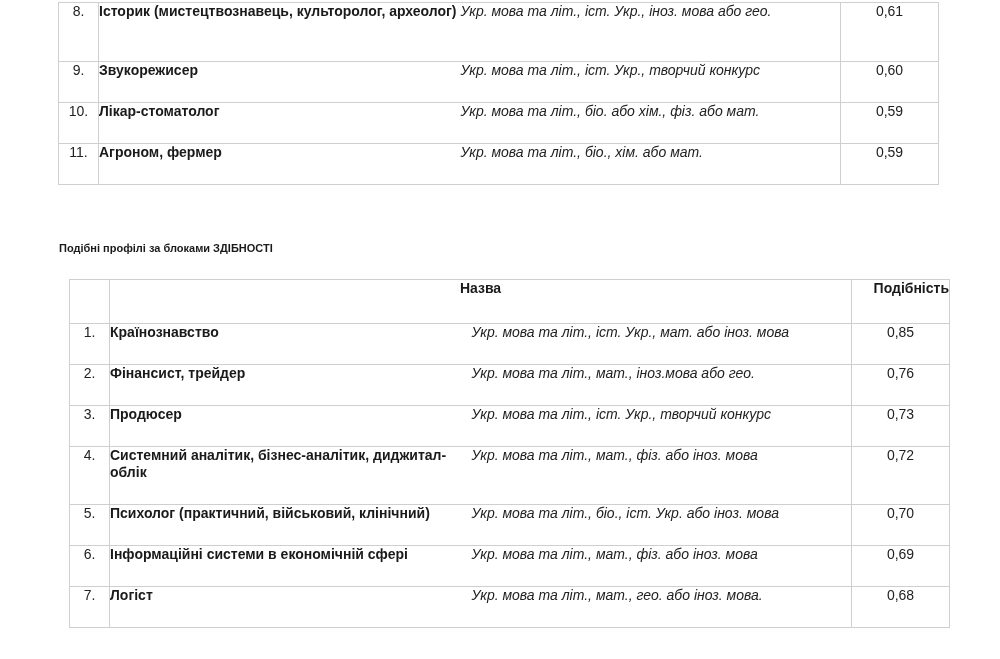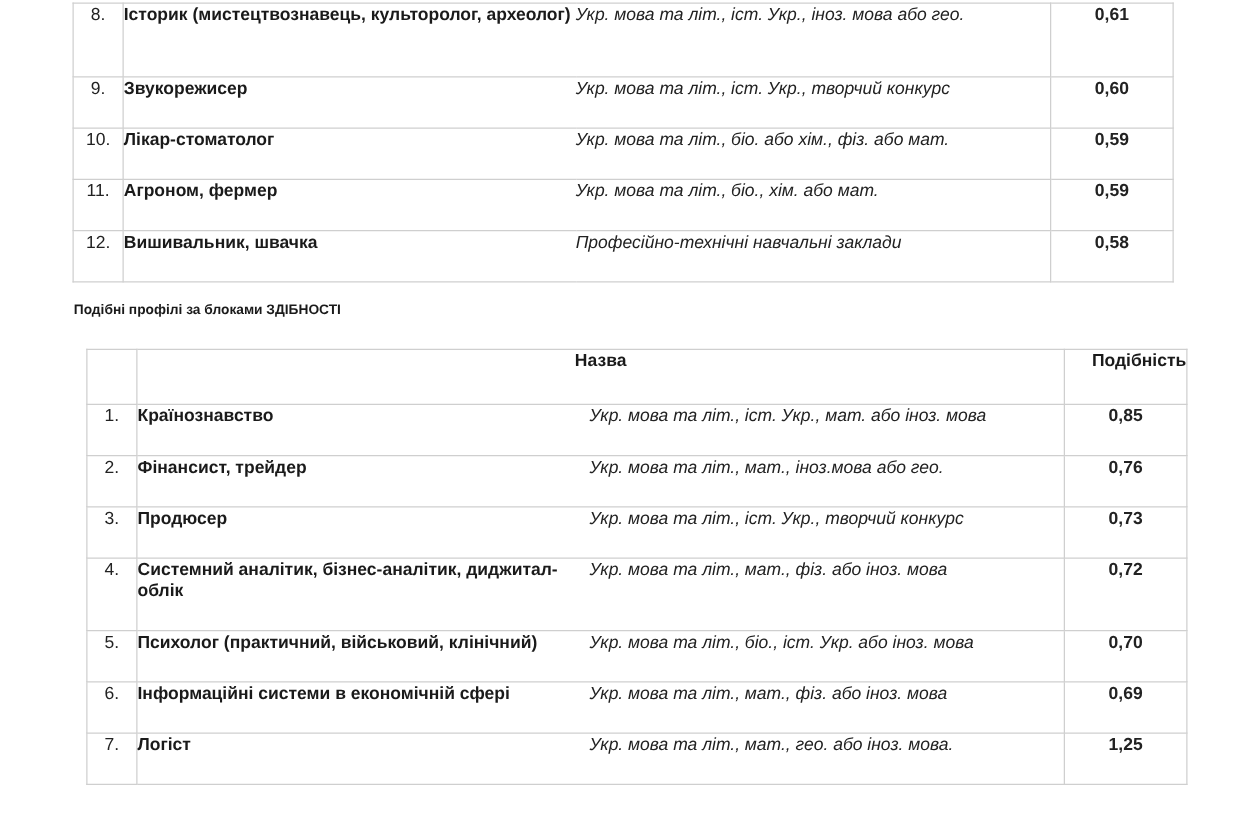--- a/index.html
+++ b/index.html
@@ -15,21 +15,21 @@
     border: 1px solid #cfcfcf; padding: 0; vertical-align: top;
     font-size: 14px; line-height: 17px;
   }
   col.c-num { width: 40px; }
   col.c-name { width: 362px; }
   col.c-subj { width: 380px; }
   col.c-val { width: 98px; }
   td.num { text-align: center; padding-top: 9px; font-size: 14px; color: #222; }
   td.name { border-right: none !important; padding: 9px 6px 0 12px; font-weight: bold; color: #1a1a1a; }
   td.subj { border-left: none !important; font-style: italic; color: #222; padding: 0 4px 0 10px; vertical-align: middle; }
-  td.val { text-align: center; padding-top: 9px; color: #222; font-weight: bold; }
+  td.val { text-align: center; padding-top: 9px; color: #222; }
   th.hdr-name { font-weight: bold; text-align: center; vertical-align: middle; font-size: 14px; }
   th.hdr-val { font-weight: bold; text-align: right; vertical-align: middle; font-size: 14px; }
   #t1 { top: 2px; border-top: 1px solid #cfcfcf; }
   #t1 tr.r-tall { height: 59px; }
   #t1 tr.r { height: 41px; }
   #t2 { top: 279px; margin-left: 11px; }
   #t2 tr.r-head { height: 44px; }
   #t2 tr.r { height: 41px; }
   #t2 tr.r-tall { height: 58px; }
   .section-heading {
@@ -64,26 +64,20 @@
       <td class="num">10.</td>
       <td class="name">Лікар-стоматолог</td>
       <td class="subj">Укр. мова та літ., біо. або хім., фіз. або мат.</td>
       <td class="val">0,59</td>
     </tr>
     <tr class="r">
       <td class="num">11.</td>
       <td class="name">Агроном, фермер</td>
       <td class="subj">Укр. мова та літ., біо., хім. або мат.</td>
       <td class="val">0,59</td>
-    </tr>
-    <tr class="r">
-      <td class="num">12.</td>
-      <td class="name">Вишивальник, швачка</td>
-      <td class="subj">Професійно-технічні навчальні заклади</td>
-      <td class="val">0,58</td>
     </tr>
   </tbody>
 </table>
 
 <h2 class="section-heading">Подібні профілі за блоками ЗДІБНОСТІ</h2>
 
 <table id="t2" class="grid">
   <colgroup>
       <col class="c-num">
       <col class="c-name">
@@ -131,16 +125,16 @@
     <tr class="r">
       <td class="num">6.</td>
       <td class="name">Інформаційні системи в економічній сфері</td>
       <td class="subj">Укр. мова та літ., мат., фіз. або іноз. мова</td>
       <td class="val">0,69</td>
     </tr>
     <tr class="r">
       <td class="num">7.</td>
       <td class="name">Логіст</td>
       <td class="subj">Укр. мова та літ., мат., гео. або іноз. мова.</td>
-      <td class="val">1,25</td>
+      <td class="val">0,68</td>
     </tr>
   </tbody>
 </table>
 
 </body></html>

